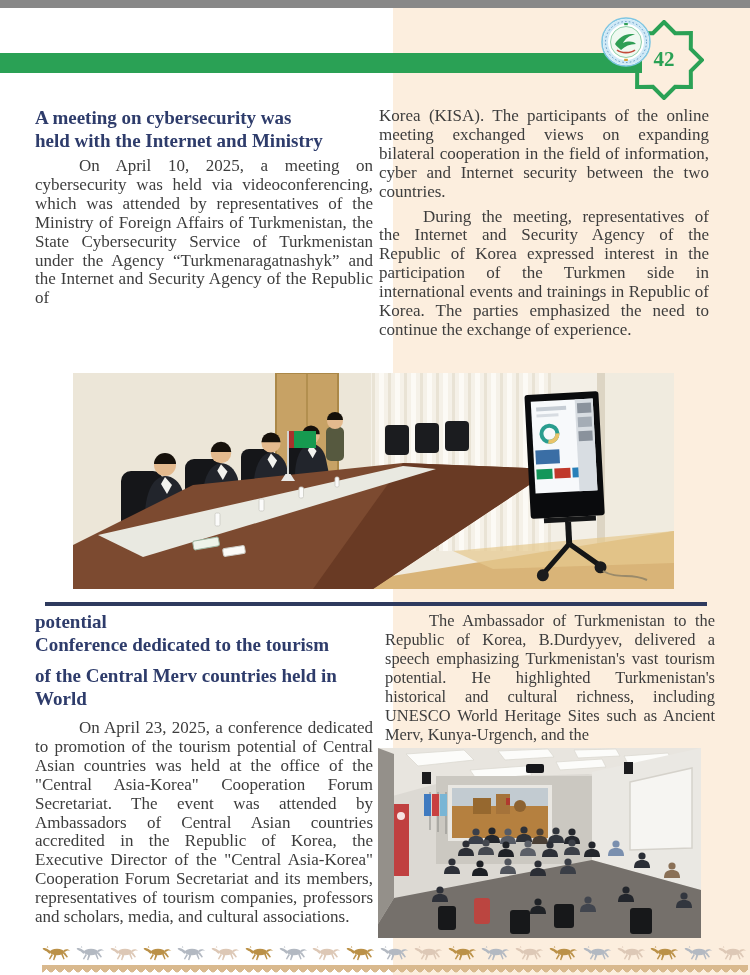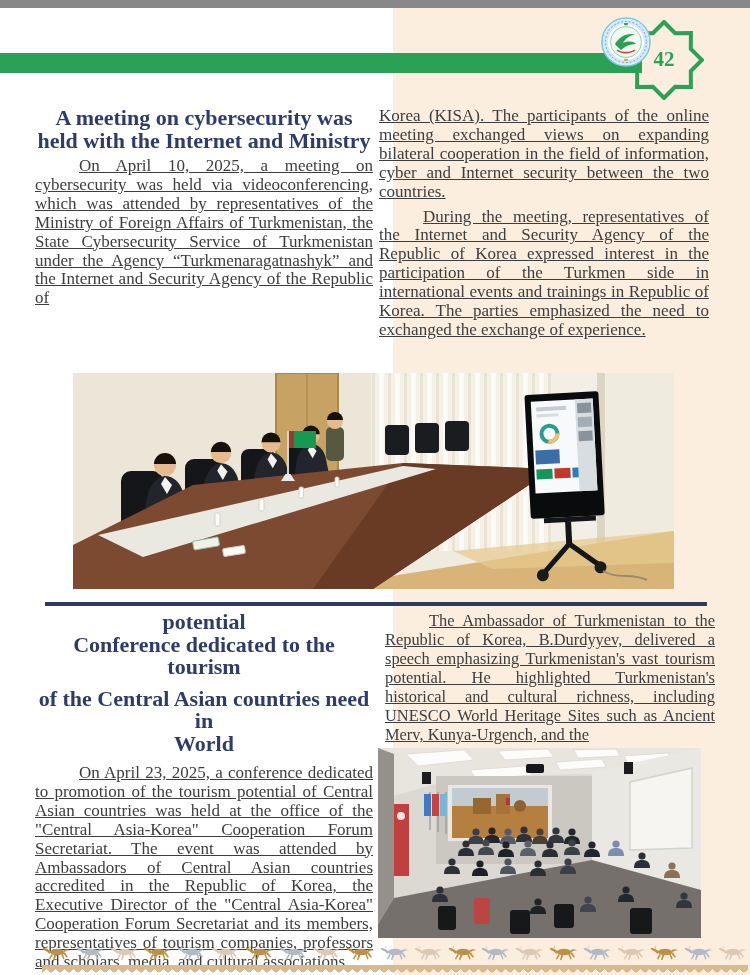--- a/index.html
+++ b/index.html
@@ -11,25 +11,25 @@
   .peach-panel{position:absolute; left:393px; top:0; width:357px; height:975px; background:#fceede;}
   .green-bar{position:absolute; left:0; top:45px; width:642px; height:20px; background:#2aa155;}
   .logo{position:absolute; left:601px; top:9px; width:50px; height:50px; z-index:4;}
   .star-badge{position:absolute; left:624px; top:12px; width:80px; height:80px; z-index:3;}
   .star-badge svg{position:absolute; inset:0;}
   .star-num{
     position:absolute; inset:0; display:flex; align-items:center; justify-content:center;
     color:#2aa155; font-size:21px; font-weight:bold; padding-bottom:2px;
   }
   .col{position:absolute; color:#3d3d3d; font-size:17px; line-height:18.9px; text-align:justify;}
-  .col p{margin:0 0 6px 0;text-decoration:underline;}
+  .col p{margin:0 0 6px 0;}
   .col p.indent{text-indent:44px;}
   .article-title{
-    color:#2e3c6b; font-weight:bold; font-size:22px; line-height:22.5px;
-    text-align:center; margin:0 0 5px 0;
+    color:#2e3c6b; font-weight:bold; font-size:19px; line-height:22.5px;
+    margin:0 0 5px 0;
   }
   .title-block2{margin-bottom:9px;}
   #a1c1{left:35px; top:99px; width:338px;}
   #a1c2{left:379px; top:99px; width:330px;}
   #a2c1{left:35px; top:603px; width:338px;}
   #a2c2{left:385px; top:603px; width:330px; font-size:16.4px; line-height:19px;}
   .photo1{position:absolute; left:73px; top:365px; width:601px; height:216px;}
   .photo2{position:absolute; left:378px; top:740px; width:323px; height:190px;}
   .divider{position:absolute; left:45px; top:594px; width:662px; height:3.5px; background:#2e3a5e;}
   .horse-border{
@@ -102,21 +102,21 @@
   <div class="col" id="a1c1">
     <div class="article-title">
       <div>A meeting on cybersecurity was</div>
       <div>held with the Internet and Ministry</div>
     </div>
     <p class="indent">On April 10, 2025, a meeting on cybersecurity was held via videoconferencing, which was attended by representatives of the Ministry of Foreign Affairs of Turkmenistan, the State Cybersecurity Service of Turkmenistan under the Agency “Turkmenaragatnashyk” and the Internet and Security Agency of the Republic of</p>
   </div>
 
   <div class="col" id="a1c2">
     <p>Korea (KISA). The participants of the online meeting exchanged views on expanding bilateral cooperation in the field of information, cyber and Internet security between the two countries.</p>
-    <p class="indent">During the meeting, representatives of the Internet and Security Agency of the Republic of Korea expressed interest in the participation of the Turkmen side in international events and trainings in Republic of Korea. The parties emphasized the need to exchanged the exchange of experience.</p>
+    <p class="indent">During the meeting, representatives of the Internet and Security Agency of the Republic of Korea expressed interest in the participation of the Turkmen side in international events and trainings in Republic of Korea. The parties emphasized the need to continue the exchange of experience.</p>
   </div>
 
   <svg class="photo1" viewBox="0 0 601 216" preserveAspectRatio="none">
     <defs>
       <pattern id="curt" width="16" height="178" patternUnits="userSpaceOnUse">
         <rect width="16" height="178" fill="#f5f1e8"></rect>
         <rect x="2" width="5" height="178" fill="#fcfaf5"></rect>
         <rect x="11" width="3" height="178" fill="#e9e3d5"></rect>
       </pattern>
     </defs>
@@ -197,21 +197,21 @@
   </svg>
 
   <div class="divider"></div>
 
   <div class="col" id="a2c1">
     <div class="article-title title-block2">
       <div>potential</div>
       <div>Conference dedicated to the tourism</div>
     </div>
     <div class="article-title title-block2">
-      <div>of the Central Asian countries need in</div>
+      <div>of the Central Merv countries held in</div>
       <div>World</div>
     </div>
     <p class="indent">On April 23, 2025, a conference dedicated to promotion of the tourism potential of Central Asian countries was held at the office of the "Central Asia-Korea" Cooperation Forum Secretariat. The event was attended by Ambassadors of Central Asian countries accredited in the Republic of Korea, the Executive Director of the "Central Asia-Korea" Cooperation Forum Secretariat and its members, representatives of tourism companies, professors and scholars, media, and cultural associations.</p>
   </div>
 
   <div class="col" id="a2c2">
     <p class="indent">The Ambassador of Turkmenistan to the Republic of Korea, B.Durdyyev, delivered a speech emphasizing Turkmenistan's vast tourism potential. He highlighted Turkmenistan's historical and cultural richness, including UNESCO World Heritage Sites such as Ancient Merv, Kunya-Urgench, and the</p>
   </div>
 
   <svg class="photo2" viewBox="0 0 323 190" preserveAspectRatio="none">

